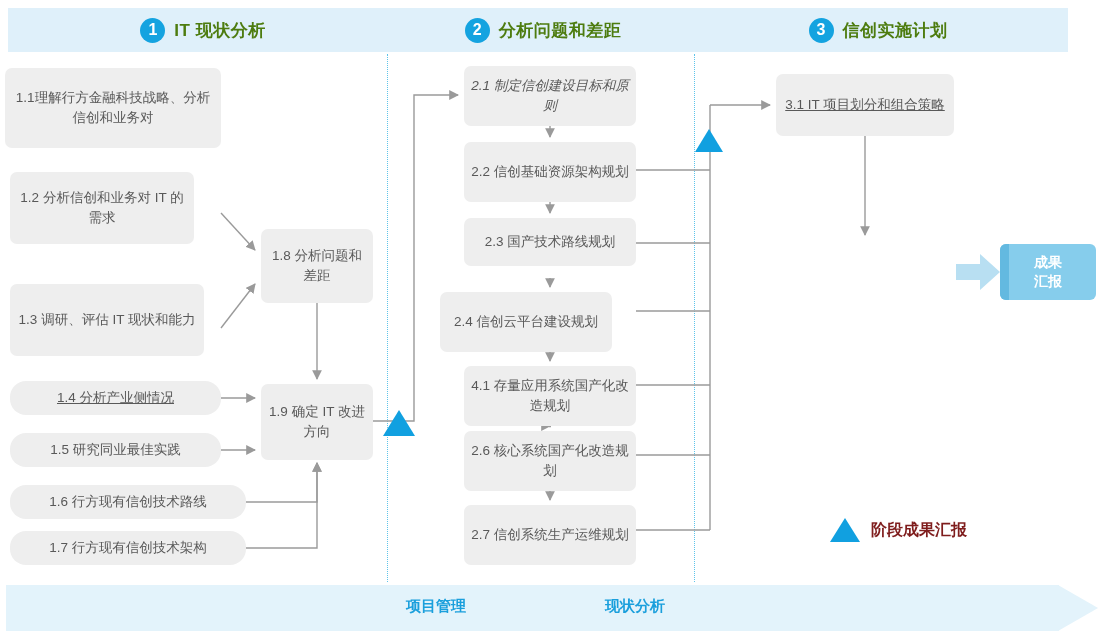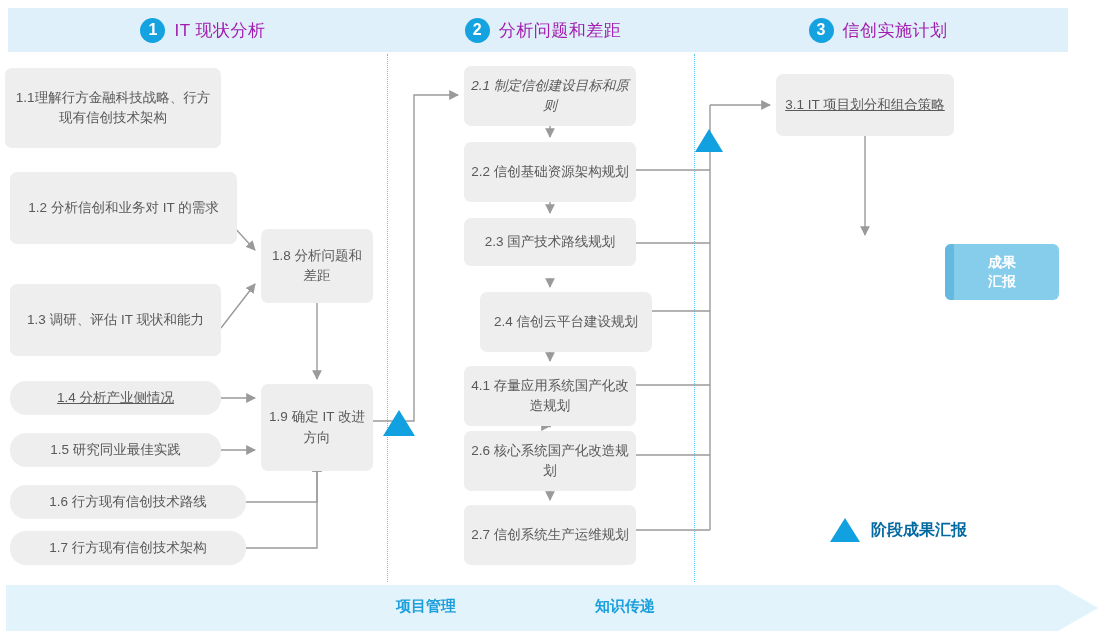--- a/index.html
+++ b/index.html
@@ -49,23 +49,23 @@
     background: #14a3e0;
     color: #ffffff;
     font-size: 16px;
     font-weight: bold;
     display: flex;
     align-items: center;
     justify-content: center;
     line-height: 1;
   }
   .phase-label {
-    color: #a21caf;
+    color: #4d7c0f;
     font-size: 17px;
-    font-weight: normal;
+    font-weight: bold;
     letter-spacing: 0.5px;
     white-space: nowrap;
   }
 
   
   .footer-band {
     position: absolute;
     left: 0;
     top: 585px;
     width: 1115px;
@@ -89,20 +89,21 @@
     border-bottom: 23px solid transparent;
     border-left: 40px solid #e3f3fb;
   }
   .footer-text {
     position: absolute;
     top: 12px;
     color: #1a9fdc;
     font-size: 15px;
     font-weight: bold;
     white-space: nowrap;
+    margin-left: 10px;
   }
 
   
   .sep {
     position: absolute;
     top: 54px;
     width: 0;
     height: 528px;
     border-left: 1px dotted #5ec4ea;
   }
@@ -171,21 +172,21 @@
     align-items: center;
     gap: 11px;
   }
   .legend-tri {
     width: 0; height: 0;
     border-left: 15px solid transparent;
     border-right: 15px solid transparent;
     border-bottom: 24px solid #11a0e0;
   }
   .legend-text {
-    color: #0369a1;
+    color: #7f1d1d;
     font-size: 16px;
     font-weight: bold;
     white-space: nowrap;
   }
 
   
   #wires {
     position: absolute;
     left: 0; top: 0;
     width: 1115px; height: 638px;
@@ -278,59 +279,59 @@
       <path d="M 636 170 L 710 170"></path>
       <path d="M 636 243 L 710 243"></path>
       <path d="M 636 311 L 710 311"></path>
       <path d="M 636 385 L 710 385"></path>
       <path d="M 636 455 L 710 455"></path>
       <path d="M 636 530 L 710 530"></path>
       <path d="M 710 105 L 710 530"></path>
     </g>
   </svg>
 
-  <div class="box" style="left:5px;top:68px;width:216px;height:80px;">1.1理解行方金融科技战略、行方现有信创技术架构</div>
-  <div class="box" style="left:10px;top:172px;width:227px;height:72px;">1.2 分析信创和业务对 IT 的需求</div>
-  <div class="box" style="left:10px;top:284px;width:211px;height:72px;text-align:right;">1.3 调研、评估 IT 现状和能力</div>
+  <div class="box" style="left:5px;top:68px;width:216px;height:80px;">1.1理解行方金融科技战略、分析信创和业务对</div>
+  <div class="box" style="left:10px;top:172px;width:184px;height:72px;">1.2 分析信创和业务对 IT 的需求</div>
+  <div class="box" style="left:10px;top:284px;width:194px;height:72px;text-align:right;">1.3 调研、评估 IT 现状和能力</div>
   <div class="box pill" style="left:10px;top:381px;width:211px;height:34px;text-decoration:underline;">1.4 分析产业侧情况</div>
   <div class="box pill" style="left:10px;top:433px;width:211px;height:34px;">1.5 研究同业最佳实践</div>
   <div class="box pill" style="left:10px;top:485px;width:236px;height:34px;">1.6 行方现有信创技术路线</div>
   <div class="box pill" style="left:10px;top:531px;width:236px;height:34px;">1.7 行方现有信创技术架构</div>
   <div class="box" style="left:261px;top:229px;width:112px;height:74px;">1.8 分析问题和差距</div>
-  <div class="box" style="left:261px;top:384px;width:112px;height:87px;">1.9 确定 IT 改进方向</div>
+  <div class="box" style="left:261px;top:384px;width:112px;height:76px;">1.9 确定 IT 改进方向</div>
 
   <div class="box" style="left:464px;top:66px;width:172px;height:60px;font-style:italic;">2.1 制定信创建设目标和原则</div>
   <div class="box" style="left:464px;top:142px;width:172px;height:60px;">2.2 信创基础资源架构规划</div>
   <div class="box" style="left:464px;top:218px;width:172px;height:48px;">2.3 国产技术路线规划</div>
-  <div class="box" style="left:480px;top:292px;width:172px;height:60px;">2.4 信创云平台建设规划</div>
+  <div class="box" style="left:440px;top:292px;width:172px;height:60px;">2.4 信创云平台建设规划</div>
   <div class="box" style="left:464px;top:366px;width:172px;height:60px;">4.1 存量应用系统国产化改造规划</div>
   <div class="box" style="left:464px;top:431px;width:172px;height:60px;">2.6 核心系统国产化改造规划</div>
   <div class="box" style="left:464px;top:505px;width:172px;height:60px;">2.7 信创系统生产运维规划</div>
 
   <div class="box" style="left:776px;top:74px;width:178px;height:62px;text-decoration:underline;">3.1 IT 项目划分和组合策略</div>
 
   <svg style="position:absolute;left:956px;top:252px;width:46px;height:40px;">
     <polygon points="0,12 24,12 24,2 44,20 24,38 24,28 0,28" fill="#b8dff2"></polygon>
   </svg>
 
-  <div class="deliverable" style="left:945px;top:244px;width:114px;height:56px;">
+  <div class="deliverable" style="left:1000px;top:244px;width:96px;height:56px;">
     <div style="position:relative;z-index:2;">
       <div>成果</div>
       <div>汇报</div>
     </div>
   </div>
 
   <div class="tri" style="left:383px;top:410px;"></div>
   <div class="tri small" style="left:695px;top:129px;"></div>
 
   <div class="legend">
     <div class="legend-tri"></div>
     <div class="legend-text">阶段成果汇报</div>
   </div>
 
   <div class="footer-band">
     <div class="footer-bg"></div>
     <div class="footer-tip"></div>
     <div class="footer-text" style="left:396px;">项目管理</div>
-    <div class="footer-text" style="left:595px;">知识传递</div>
+    <div class="footer-text" style="left:595px;">现状分析</div>
   </div>
 
 </div>
 
 </body></html>

